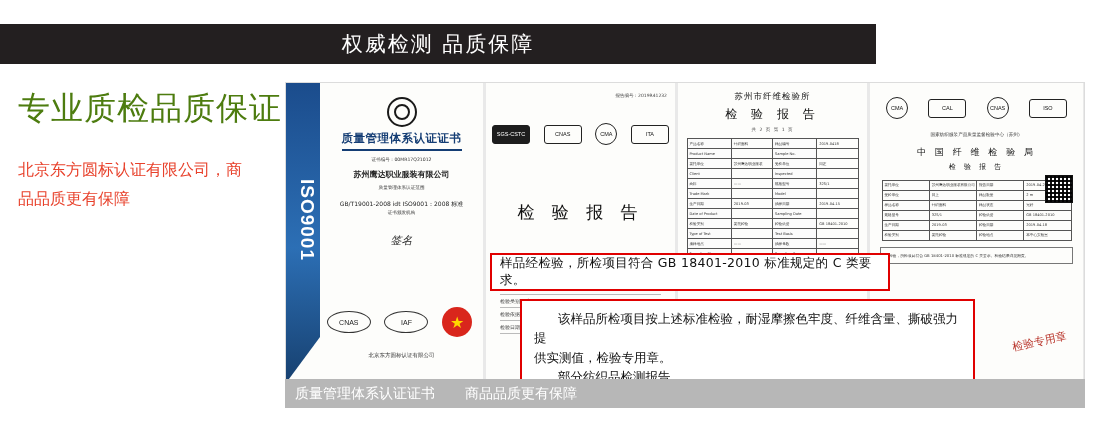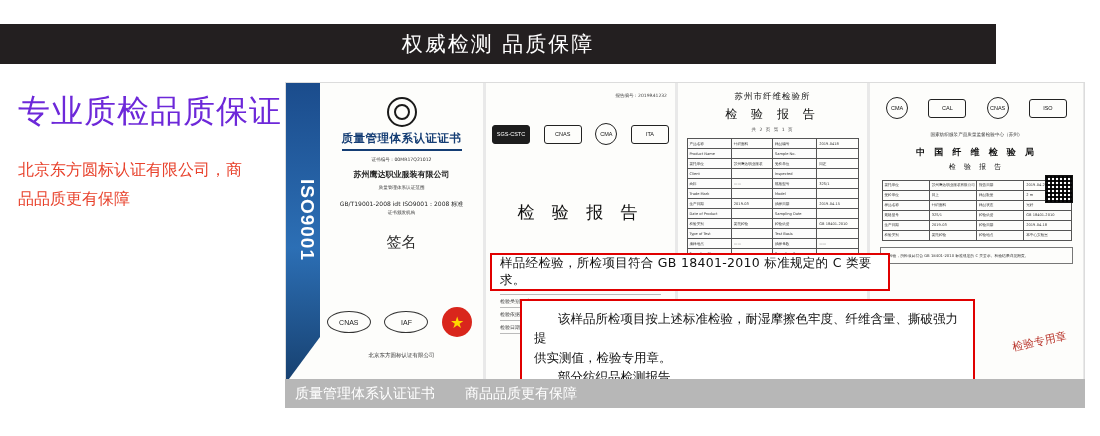--- a/index.html
+++ b/index.html
@@ -17,21 +17,21 @@
     position: relative;
     width: 1100px;
     height: 436px;
     background: #ffffff;
   }
   
   .banner {
     position: absolute;
     left: 0;
     top: 24px;
-    width: 996px;
+    width: 876px;
     height: 40px;
     background: #231f20;
     display: flex;
     align-items: center;
     justify-content: center;
   }
   .banner-text {
     color: #ffffff;
     font-size: 21px;
     letter-spacing: 2px;
@@ -39,24 +39,24 @@
   }
   
   .left-col {
     position: absolute;
     left: 18px;
     top: 92px;
     width: 260px;
   }
   .headline {
     font-size: 32px;
-    color: #6d28d9;
+    color: #4d7c0f;
     letter-spacing: 1px;
     line-height: 1.2;
-    font-family: Liberation Sans, sans-serif;
+    font-family: Liberation Mono, monospace;
     white-space: nowrap;
     text-align: center;
   }
   .subtext {
     margin-top: 26px;
     font-size: 16px;
     color: #e8412b;
     line-height: 1.8;
     width: 232px;
     font-family: "DejaVu Sans", sans-serif;
@@ -170,21 +170,22 @@
   }
   .c1 .std {
     font-size: 6px;
     color: #222;
     margin-top: 6px;
     line-height: 1.9;
     font-family: "DejaVu Sans", sans-serif;
   }
   .c1 .sig {
     margin-top: 16px;
-    font-size: 15px;
+    font-size: 11px;
+    font-style: italic;
     color: #2b2b2b;
     font-family: "Liberation Serif", serif;
   }
   .c1 .logos {
     position: absolute;
     left: 34px; right: 4px;
     bottom: 46px;
     display: flex;
     justify-content: space-around;
     align-items: center;
@@ -348,21 +349,20 @@
     line-height: 1.9;
     font-family: "DejaVu Sans", sans-serif;
   }
   .c4 .r-big {
     text-align: center;
     font-size: 9px;
     color: #111;
     letter-spacing: 3px;
     margin-top: 6px;
     font-family: "DejaVu Sans", sans-serif;
-    font-weight: bold;
   }
   .c4 .r-big2 {
     text-align: center;
     font-size: 7px;
     color: #111;
     letter-spacing: 3px;
     margin-top: 3px;
     font-family: "DejaVu Sans", sans-serif;
   }
   .c4 .qr {

